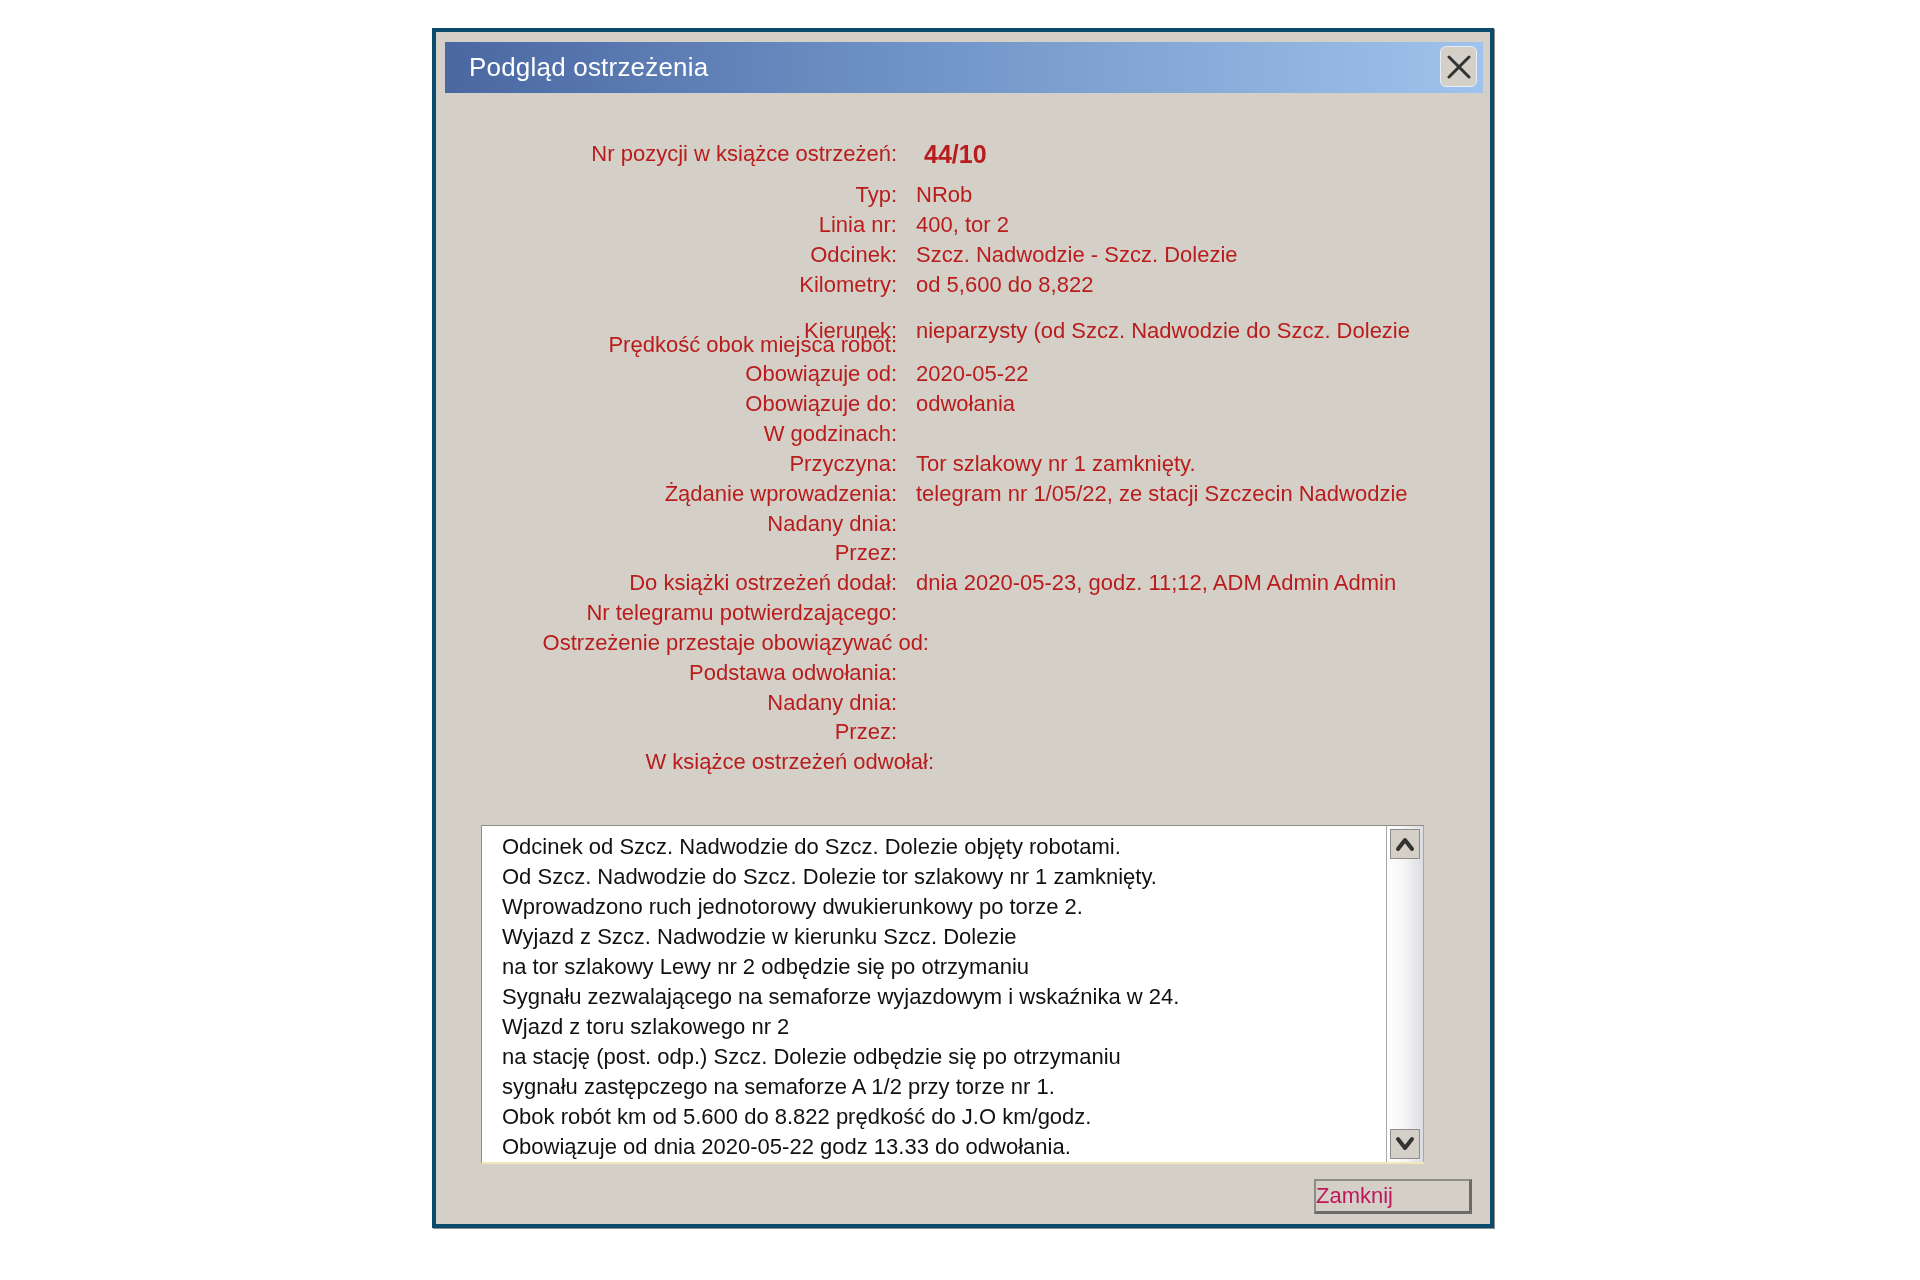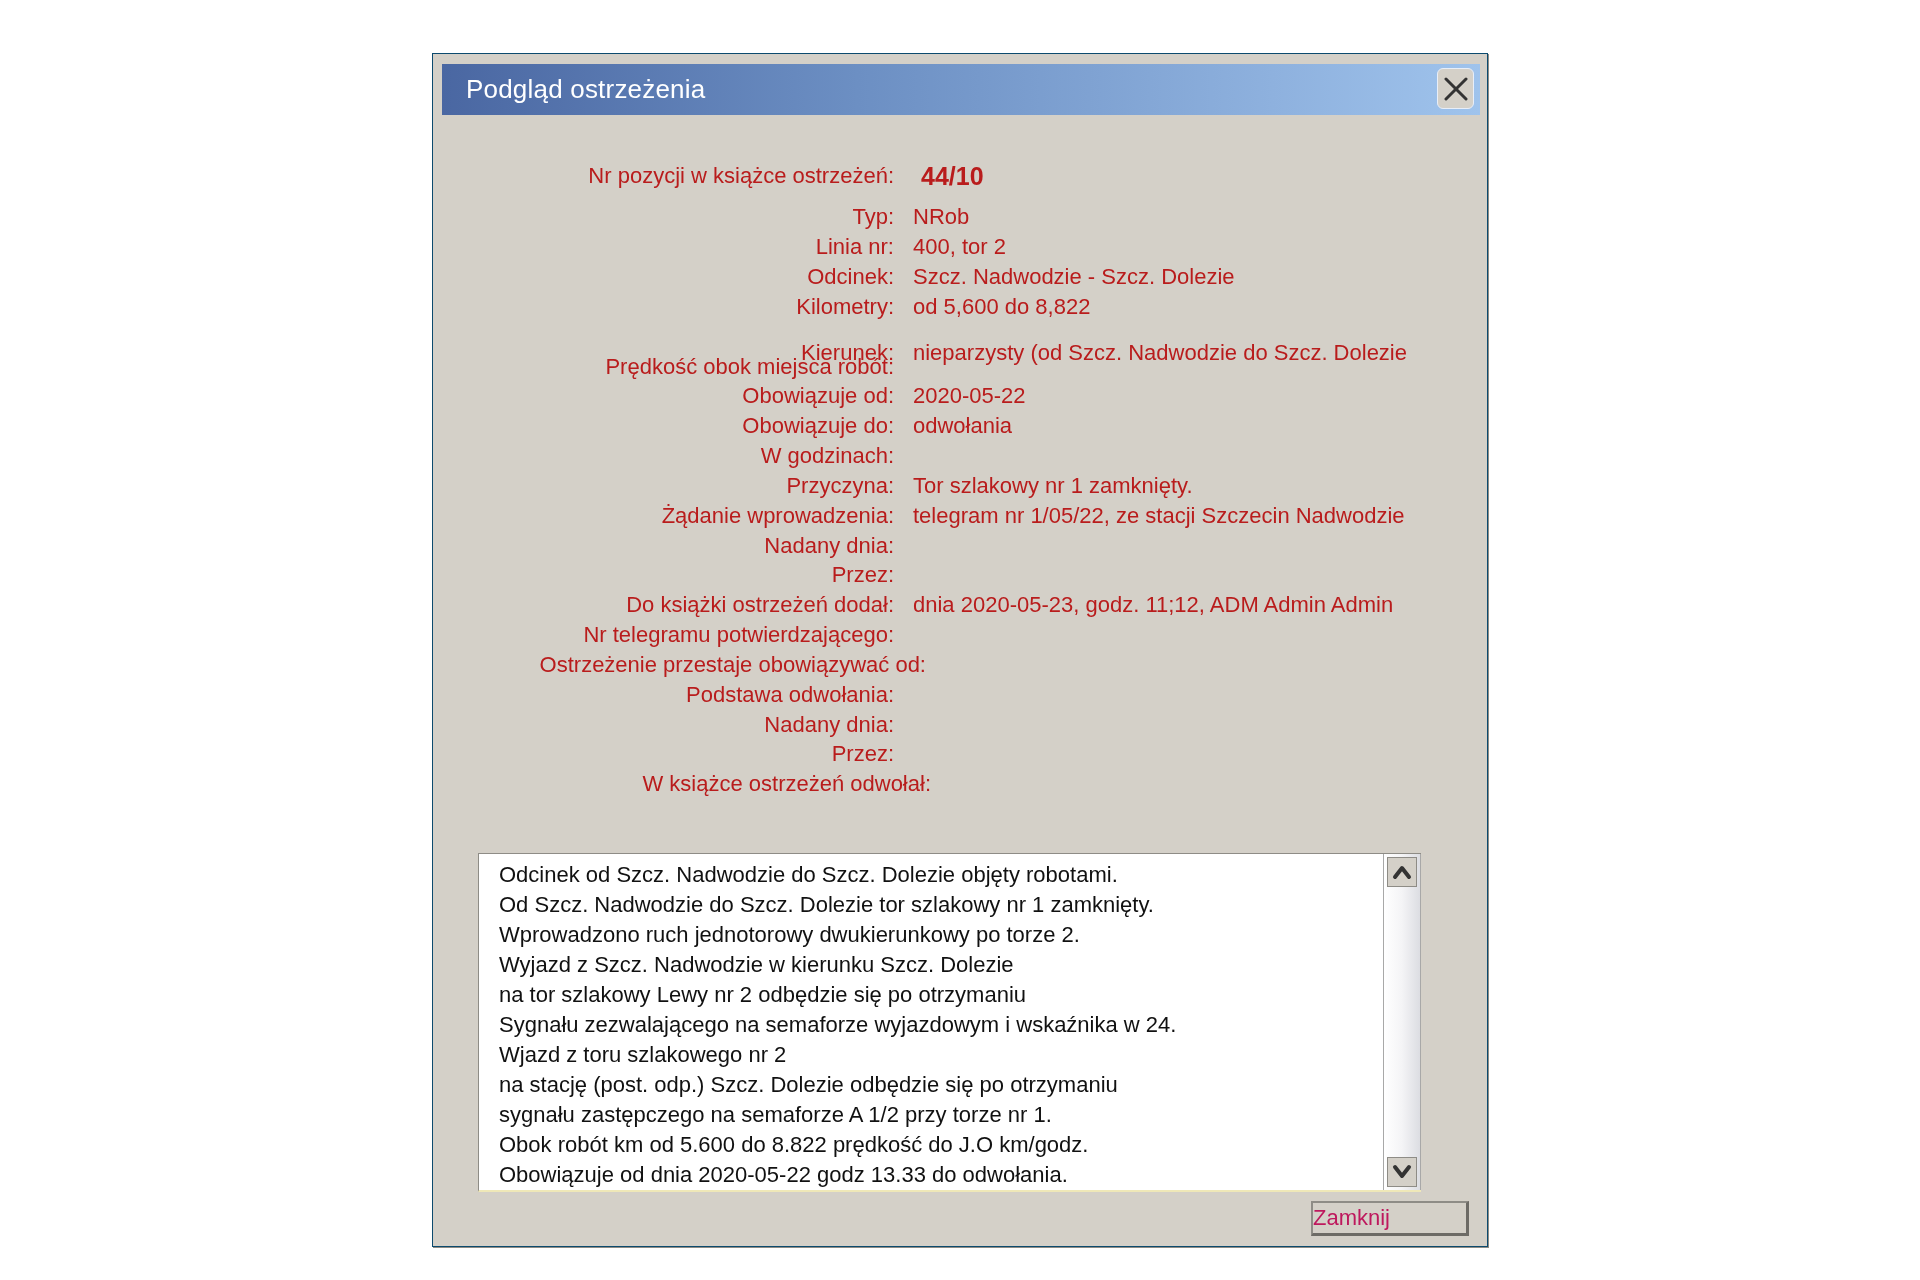--- a/index.html
+++ b/index.html
@@ -7,25 +7,25 @@
     padding: 0;
     width: 1920px;
     height: 1280px;
     background: #ffffff;
     overflow: hidden;
     font-family: "Liberation Sans", "DejaVu Sans", sans-serif;
   }
   .dialog {
     position: absolute;
     left: 432px;
-    top: 53px;
+    top: 28px;
     width: 1054px;
     height: 1192px;
     background: #d4d0c8;
-    border: 1px solid #0c4a6e;
+    border: 4px solid #0c4a6e;
     box-shadow: 1px 1px 0 #8e8c86;
   }
   .titlebar {
     position: absolute;
     left: 9px;
     top: 10px;
     width: 1038px;
     height: 51px;
     background: linear-gradient(to right, #4a67a2 0%, #6c8fc3 40%, #8eb1de 80%, #9fc3ec 100%);
   }
@@ -93,21 +93,20 @@
     left: 45px;
     top: 793px;
     width: 943px;
     height: 339px;
     background: #ffffff;
     border-top: 1px solid #8e8c86;
     border-left: 1px solid #8e8c86;
     border-bottom: 2px solid #efe8b8;
     box-sizing: border-box;
     overflow: hidden;
-    margin-top: 6px;
   }
   .textbox .content {
     position: absolute;
     left: 20px;
     top: 6px;
     right: 40px;
     font-size: 22px;
     line-height: 30px;
     color: #111111;
     white-space: pre;

